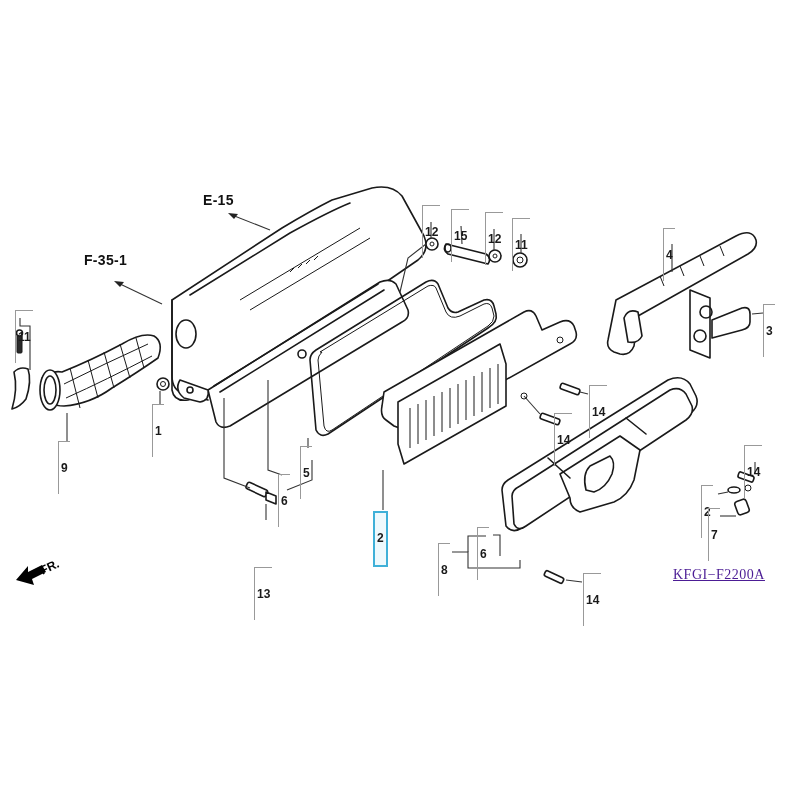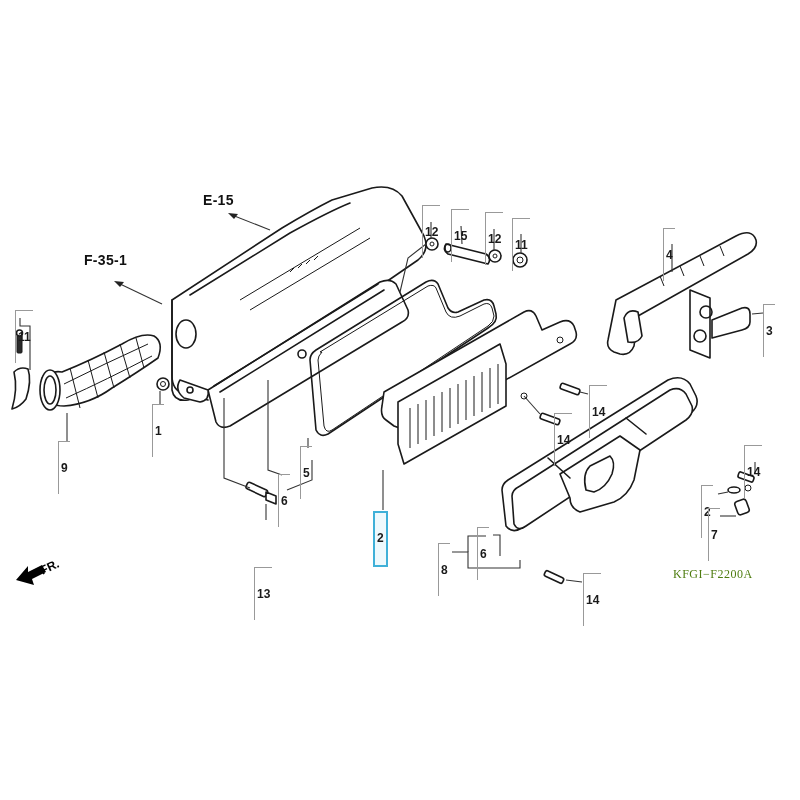--- a/index.html
+++ b/index.html
@@ -9,21 +9,21 @@
     .art { fill: none; stroke: #1a1a1a; stroke-width: 1.6; stroke-linejoin: round; stroke-linecap: round; }
     .art-thin { fill: none; stroke: #1a1a1a; stroke-width: 1; }
     .art-fill { fill: #ffffff; stroke: #1a1a1a; stroke-width: 1.6; stroke-linejoin: round; }
     .art-dark { fill: #2a2a2a; stroke: #1a1a1a; stroke-width: 1; }
     .leader { fill: none; stroke: #333; stroke-width: 1.1; }
     .callout { position: absolute; font-size: 12px; font-weight: bold; color: #1a1a1a;
                text-align: center; line-height: 16px; height: 16px; padding: 18px 2px;
                border-left: 1px solid #999; border-top: 1px solid #999; background: transparent; }
     .callout.highlight { border: 2px solid #3fb0d8; background: #eef9fd; line-height: 14px; height: 16px; }
     .ref { position: absolute; font-size: 14px; font-weight: bold; color: #111; letter-spacing: 0.3px; }
-    .code { position: absolute; font-family: "Liberation Serif", serif; font-size: 12px; color: #4d7c0f; letter-spacing: 0.5px; }
+    .code { position: absolute; font-family: "Liberation Serif", serif; font-size: 14px; color: #4c1d95; letter-spacing: 0.5px; text-decoration: underline; }
     .fr { position: absolute; font-size: 12px; font-weight: bold; color: #000; transform: rotate(-25deg); }
   </style>
 </head>
 <body>
 
 <div id="diagram">
   <svg width="800" height="800" viewBox="0 0 800 800">
 
     <g>
       <line class="leader" x1="232" y1="215" x2="270" y2="230"></line>

